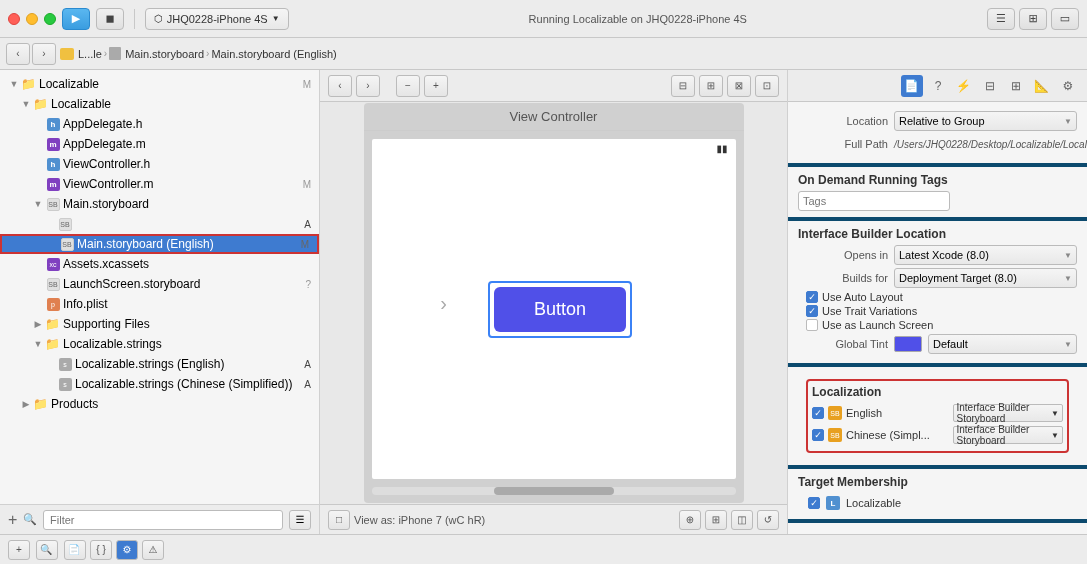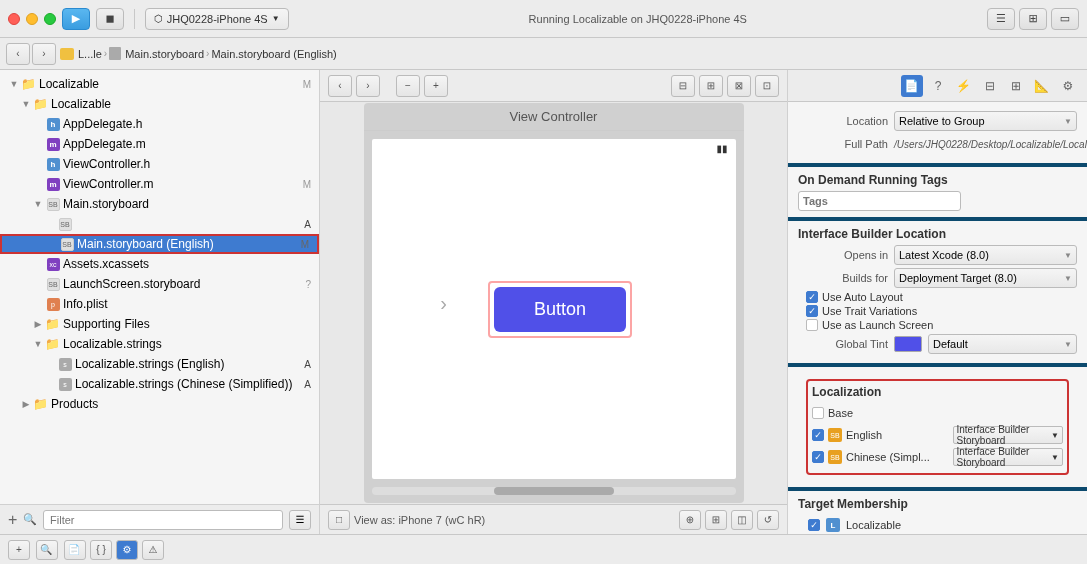--- a/index.html
+++ b/index.html
@@ -68,35 +68,35 @@
     .highlighted-row .tree-arrow::before { color: white; }
 
     
     .editor-area { flex: 1; display: flex; flex-direction: column; background: #f0f0f0; }
     .editor-toolbar { height: 32px; background: #ececec; border-bottom: 1px solid #c8c8c8; display: flex; align-items: center; padding: 0 8px; gap: 4px; flex-shrink: 0; }
     .editor-content { flex: 1; display: flex; align-items: center; justify-content: center; background: #e8e8e8; position: relative; }
     .canvas-bg { background: #d0d0d0; width: 380px; height: 400px; border-radius: 4px; position: relative; display: flex; flex-direction: column; }
     .vc-label { text-align: center; font-size: 13px; color: #555; padding: 6px 0; border-bottom: 1px solid #ccc; }
     .phone-screen { background: white; flex: 1; margin: 8px; border-radius: 2px; display: flex; align-items: center; justify-content: center; position: relative; }
     .phone-status { position: absolute; top: 4px; right: 8px; font-size: 10px; color: #333; }
-    .button-outline { border: 2px solid #fca5a5; border-radius: 4px; padding: 4px; margin-left: 13px; }
+    .button-outline { border: 2px solid #3b82f6; border-radius: 4px; padding: 4px; margin-left: 13px; }
     .blue-button { background: #5050e8; color: white; font-size: 18px; font-weight: 500; padding: 12px 40px; border-radius: 6px; border: none; cursor: pointer; }
     .scrollbar-h { height: 8px; background: #ddd; border-radius: 4px; margin: 0 8px 8px; }
     .scrollbar-thumb { width: 120px; height: 8px; background: #aaa; border-radius: 4px; margin: 0 auto; }
     .editor-bottom { height: 30px; background: #ececec; border-top: 1px solid #c8c8c8; display: flex; align-items: center; padding: 0 8px; gap: 4px; font-size: 11px; color: #555; }
 
     
     .inspector { width: 300px; background: #f5f5f5; border-left: 1px solid #d0d0d0; display: flex; flex-direction: column; flex-shrink: 0; overflow-y: auto; }
     .inspector-toolbar { height: 32px; background: #ececec; border-bottom: 1px solid #c8c8c8; display: flex; align-items: center; justify-content: flex-end; padding: 0 8px; gap: 4px; flex-shrink: 0; }
     .insp-tab { width: 22px; height: 22px; display: flex; align-items: center; justify-content: center; font-size: 12px; color: #666; cursor: pointer; border-radius: 3px; }
     .insp-section { padding: 6px 10px; border-bottom: 4px solid #0c4a6e; }
     .insp-row { display: flex; align-items: center; gap: 6px; margin: 3px 0; min-height: 20px; }
     .insp-label { font-size: 11px; color: #555; width: 90px; flex-shrink: 0; text-align: right; }
     .insp-value { font-size: 11px; color: #333; flex: 1; }
-    .insp-field { flex: 1; height: 20px; border: 1px solid #bbb; border-radius: 3px; padding: 0 4px; font-size: 11px; background: white; font-weight: bold; }
+    .insp-field { flex: 1; height: 20px; border: 1px solid #bbb; border-radius: 3px; padding: 0 4px; font-size: 11px; background: white; }
     .insp-select { flex: 1; height: 20px; border: 1px solid #bbb; border-radius: 3px; padding: 0 4px; font-size: 11px; background: linear-gradient(to bottom, #f5f5f5, #e8e8e8); display: flex; align-items: center; justify-content: space-between; cursor: pointer; }
     .insp-select-arrow { font-size: 8px; color: #888; }
     .insp-title { font-size: 12px; font-weight: 600; color: #333; margin-bottom: 4px; }
     .insp-checkbox-row { display: flex; align-items: center; gap: 4px; margin: 2px 0; padding-left: 8px; }
     .insp-checkbox { width: 12px; height: 12px; border: 1px solid #bbb; border-radius: 2px; display: flex; align-items: center; justify-content: center; background: white; flex-shrink: 0; }
     .insp-checkbox.checked { background: #3e7bd0; border-color: #3e7bd0; }
     .insp-checkbox.checked::after { content: '✓'; color: white; font-size: 9px; }
     .insp-checkbox-label { font-size: 11px; color: #333; }
 
     
@@ -424,24 +424,20 @@
           <span>Default</span>
           <span class="insp-select-arrow">▼</span>
         </div>
       </div>
     </div>
 
     <div class="insp-section">
       <div class="localization-box">
         <div class="loc-title">Localization</div>
 
-        <div class="loc-row">
-          <div class="loc-checkbox"></div>
-          <span class="loc-name">Base</span>
-        </div>
 
         <div class="loc-row">
           <div class="loc-checkbox checked"></div>
           <div class="loc-file-icon">SB</div>
           <span class="loc-name">English</span>
           <div class="loc-select-box">
             <span>Interface Builder Storyboard</span>
             <span style="font-size:8px;">▼</span>
           </div>
         </div>

